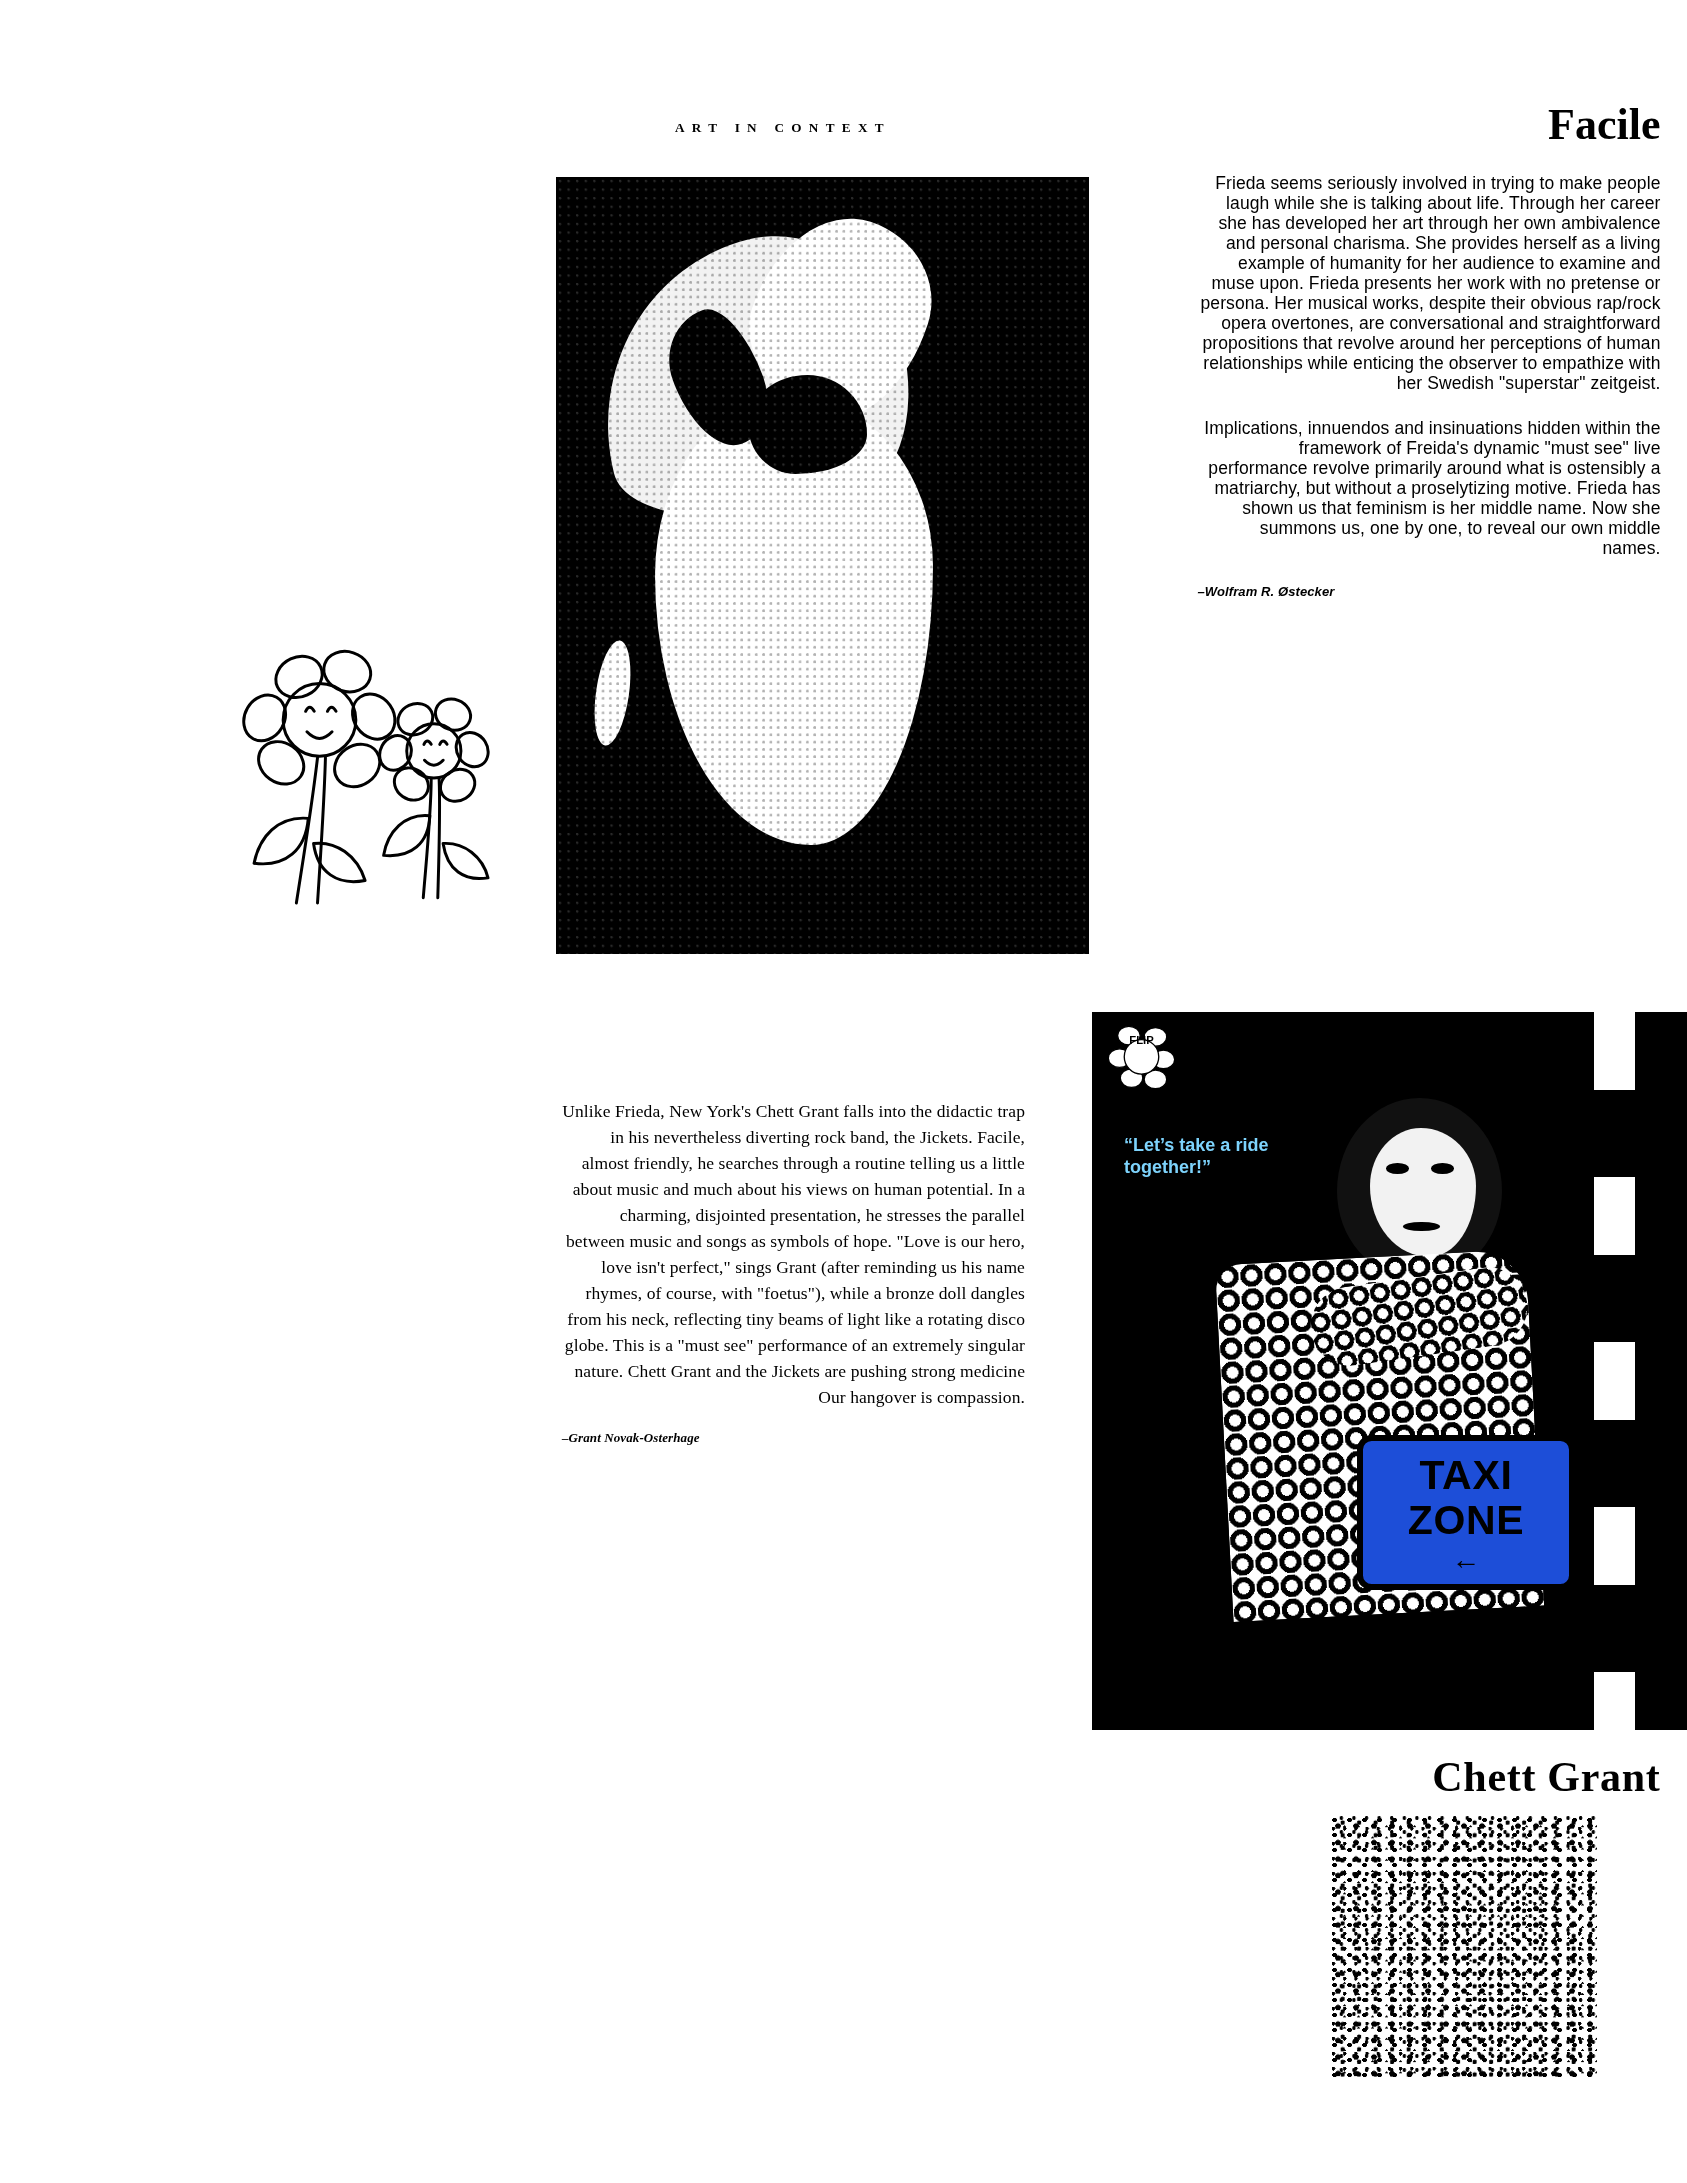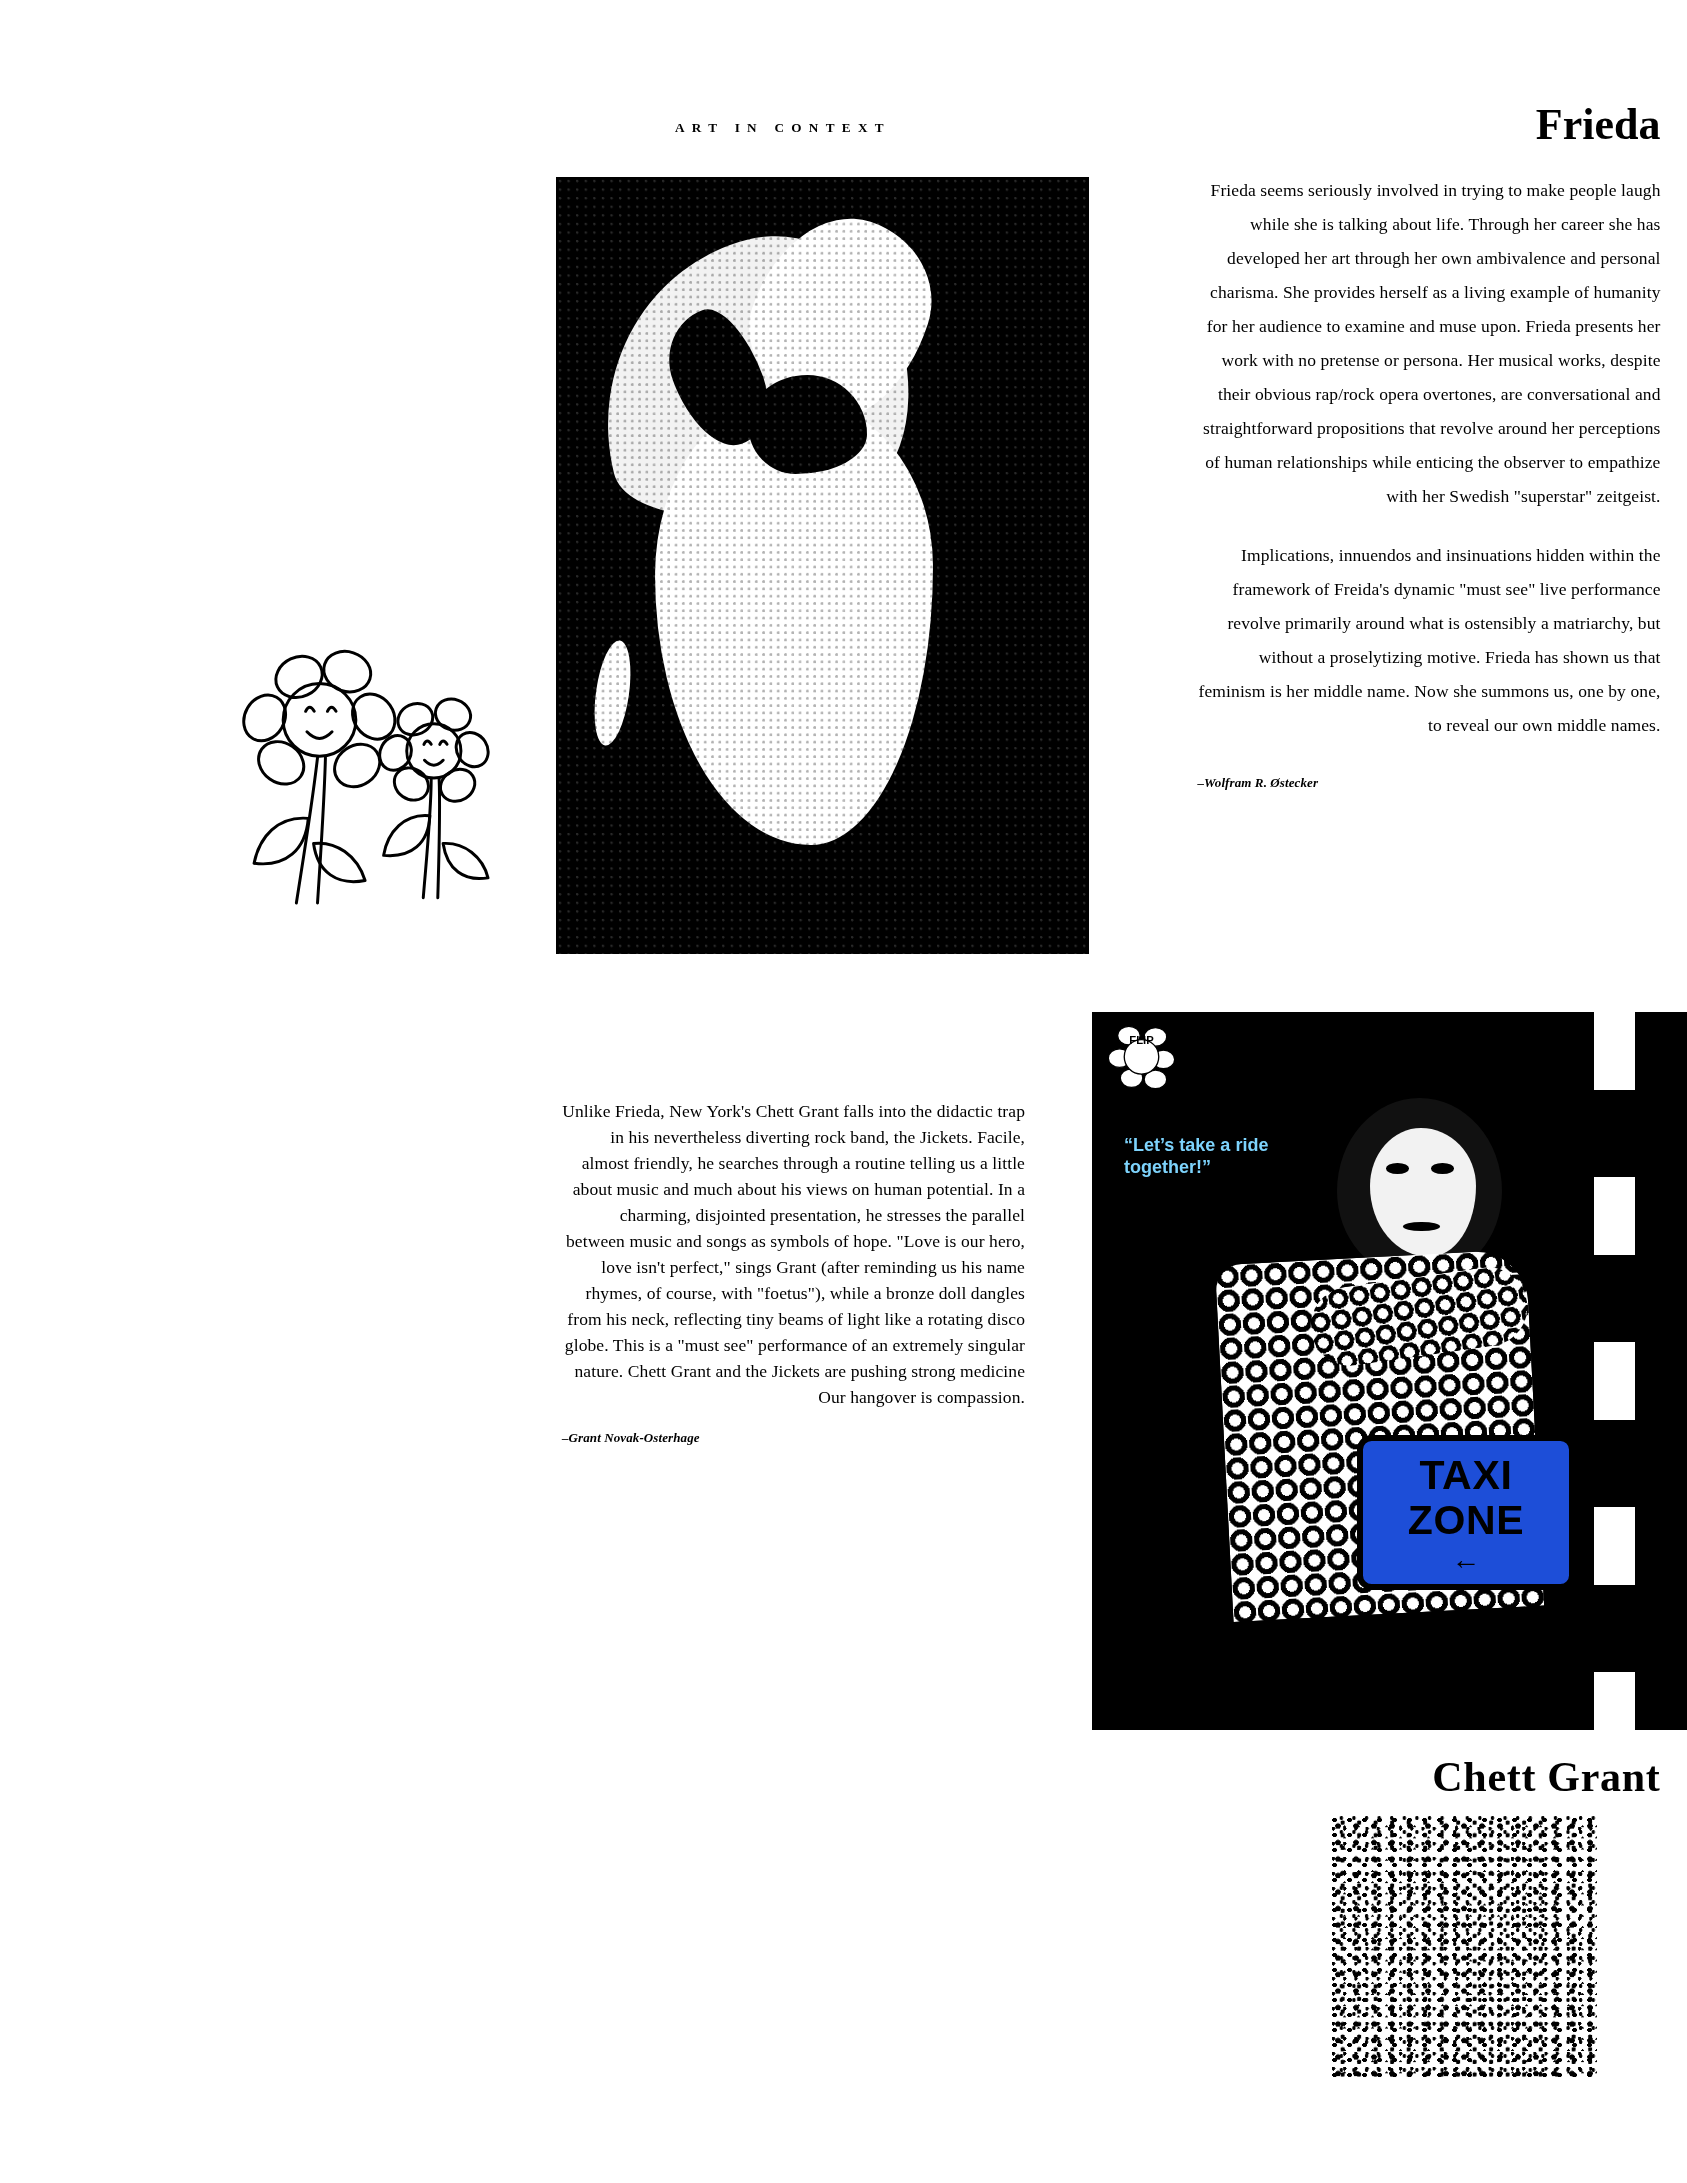--- a/index.html
+++ b/index.html
@@ -42,23 +42,23 @@
     letter-spacing: 0px;
   }
 
   
   .frieda-col {
     position: absolute;
     right: 26.5px;
     top: 173px;
     width: 463px;
     text-align: right;
-    font-family: Liberation Serif, serif;
+    font-family: Liberation Sans, sans-serif;
     font-size: 17.5px;
-    line-height: 34px;
+    line-height: 20px;
     letter-spacing: 0.1px;
   }
   .frieda-col p {
     margin: 0 0 24.5px 0;
   }
   .credit {
     font-style: italic;
     font-weight: bold;
     font-size: 13px;
     text-align: left;
@@ -319,21 +319,21 @@
       radial-gradient(circle at 1.3px 12.6px, #000 1.9px, transparent 2.1px),
       radial-gradient(circle at 10.6px 6.6px, #000 2.1px, transparent 2.4px);
     background-size: 15px 15px, 12.6px 14px, 18px 16.5px, 14px 11.2px, 11.2px 15px, 16.5px 12.6px;
   }
 </style>
 </head>
 <body>
 
 <div class="running-head">ART IN CONTEXT</div>
 
-<div class="frieda-title">Frieda</div>
+<div class="frieda-title">Facile</div>
 
 <div class="portrait">
   <div class="hair"></div>
   <div class="hair2"></div>
   <div class="face"></div>
   <div class="shadow2"></div>
   <div class="shadow1"></div>
   <div class="streak"></div>
   <div class="grain-dark"></div>
   <div class="grain"></div>

